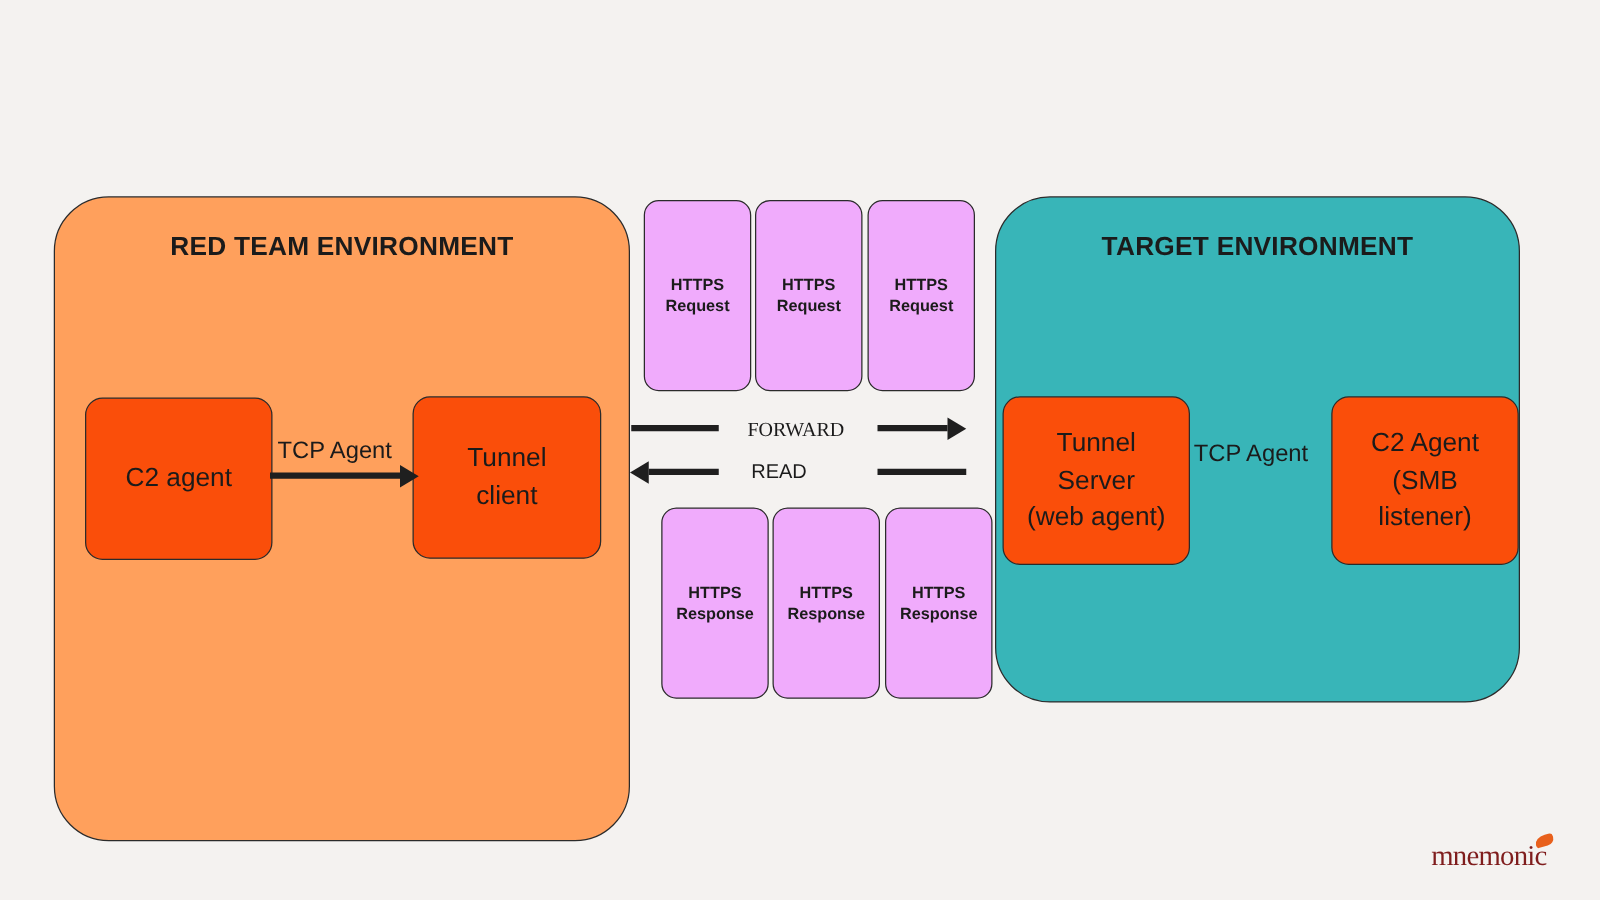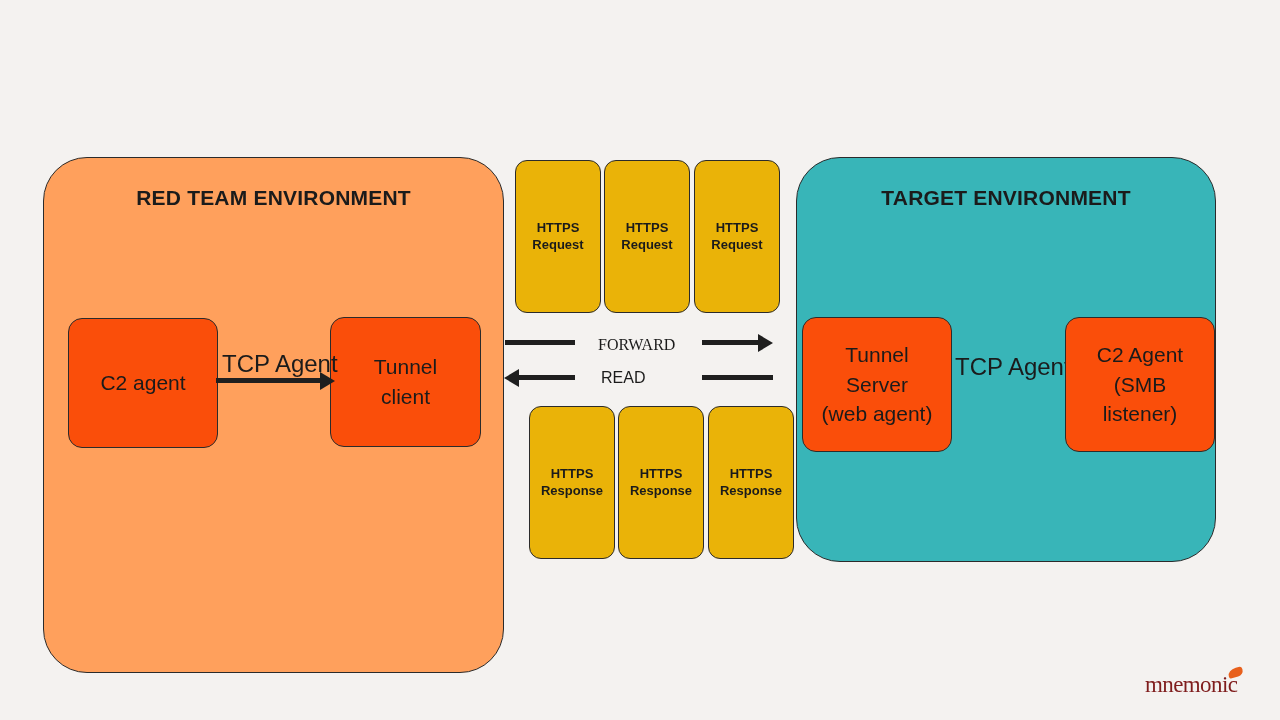--- a/index.html
+++ b/index.html
@@ -69,21 +69,21 @@
   .node span { display: block; }
 
   #node-c2-agent      { left: 68px;  top: 318px; width: 150px; height: 130px; }
   #node-tunnel-client { left: 330px; top: 317px; width: 151px; height: 130px; }
   #node-tunnel-server { left: 802px; top: 317px; width: 150px; height: 135px; }
   #node-c2-smb        { left: 1065px;top: 317px; width: 150px; height: 135px; }
 
   
   .tcp-label {
     position: absolute;
-    font-size: 24px;
+    font-size: 19px;
     color: #1b1b1b;
     white-space: nowrap;
   }
   #tcp-label-red  { left: 222px; top: 350px; }
   #tcp-label-tgt  { left: 955px; top: 353px; }
 
   .hline {
     position: absolute;
     height: 5px;
     background: #1f1f1f;
@@ -98,21 +98,21 @@
   .arrow-right { border-left: 15px solid #1f1f1f; }
   .arrow-left  { border-right: 15px solid #1f1f1f; }
 
   
   #tcp-arrow-red-line { left: 216px; top: 378px; width: 104px; }
   #tcp-arrow-red-head { left: 320px; top: 371.5px; }
 
   
   .packet {
     position: absolute;
-    background: #eab308;
+    background: #f0abfc;
     border: 1px solid #2b2b2b;
     border-radius: 12px;
     box-sizing: border-box;
     display: flex;
     align-items: center;
     justify-content: flex-end;
     text-align: center;
     font-size: 13px;
     font-weight: bold;
     color: #1b1b1b;

